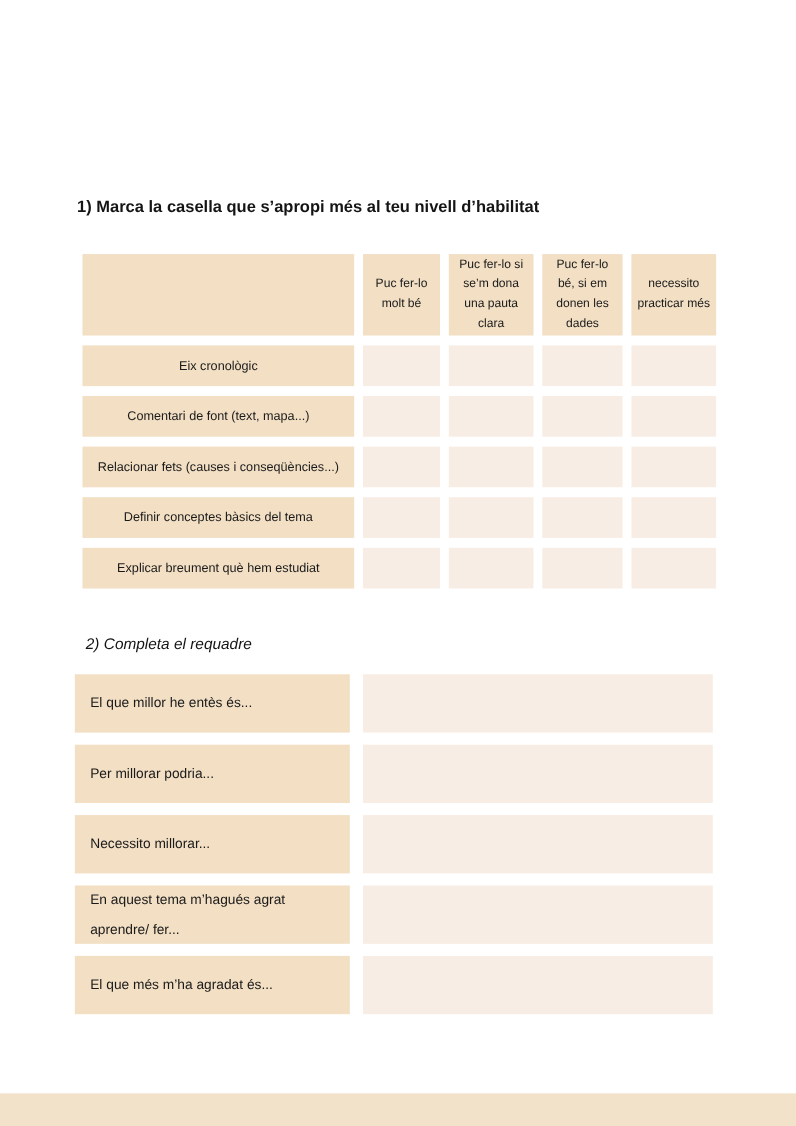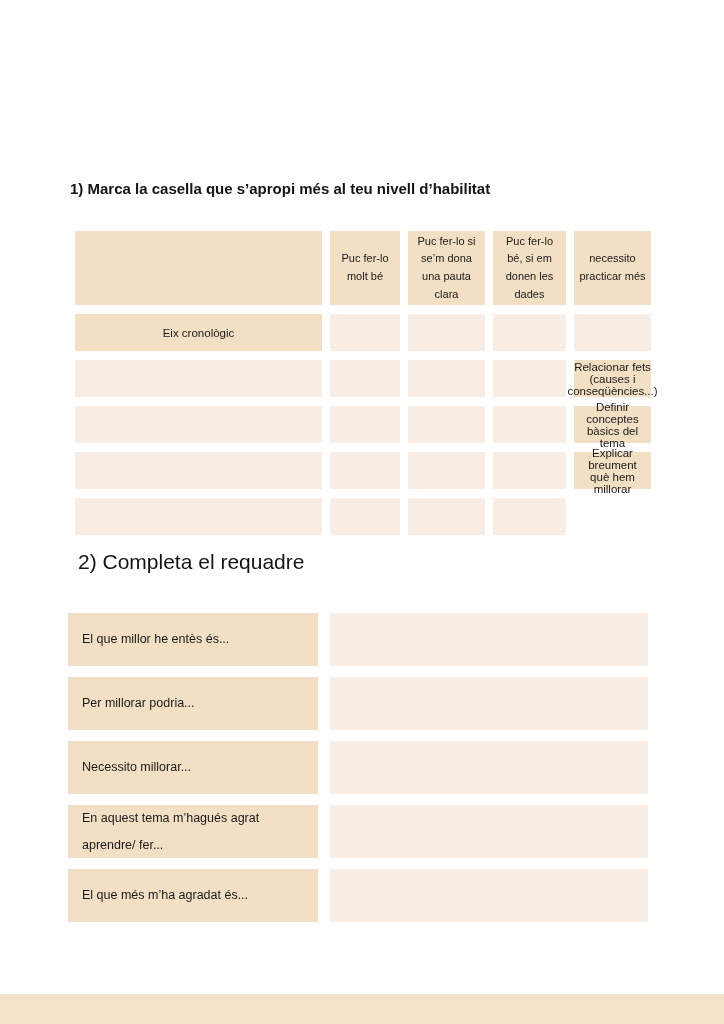--- a/index.html
+++ b/index.html
@@ -26,21 +26,21 @@
                   grid-template-columns:247px 70px 77px 73px 77px;
                   grid-template-rows:74px repeat(5,37px);
                   column-gap:8px; row-gap:9px; }
   .tan { background:#f2dfc4; }
   .light { background:#f8ede4; }
   .head { display:flex; align-items:center; justify-content:center; text-align:center;
           font-size:11px; line-height:1.6; color:#1a1a1a; padding:0 5px; }
   .rowlabel { display:flex; align-items:center; justify-content:center; text-align:center;
               font-size:11.5px; color:#1a1a1a; padding:0 6px; }
 
-  .s2-heading { position:absolute; left:78px; top:550px; font-size:21px; font-weight:400; color:#141414; }
+  .s2-heading { position:absolute; left:78px; top:577px; font-size:14px; font-weight:400; color:#141414;font-style:italic; }
 
   .s2-rows { position:absolute; left:68px; top:613px; }
   .c-row { display:flex; margin-bottom:11px; }
   .c-label { width:250px; height:53px; background:#f2dfc4; font-size:12.5px; line-height:2.1;
              color:#1a1a1a; display:flex; align-items:center; padding:0 20px 0 14px; }
   .c-answer { width:318px; height:53px; background:#f8ede4; margin-left:12px; }
 </style>
 </head>
 <body>
 
@@ -55,38 +55,39 @@
     <div class="tan head">Puc fer-lo si se’m dona una pauta clara</div>
     <div class="tan head">Puc fer-lo bé, si em donen les dades</div>
     <div class="tan head">necessito practicar més</div>
 
     <div class="tan rowlabel">Eix cronològic</div>
     <div class="light"></div>
     <div class="light"></div>
     <div class="light"></div>
     <div class="light"></div>
 
+    <div class="tan rowlabel">Comentari de font (text, mapa...)</div>
     <div class="light"></div>
     <div class="light"></div>
     <div class="light"></div>
     <div class="light"></div>
 
     <div class="tan rowlabel">Relacionar fets (causes i conseqüències...)</div>
     <div class="light"></div>
     <div class="light"></div>
     <div class="light"></div>
     <div class="light"></div>
 
     <div class="tan rowlabel">Definir conceptes bàsics del tema</div>
     <div class="light"></div>
     <div class="light"></div>
     <div class="light"></div>
     <div class="light"></div>
 
-    <div class="tan rowlabel">Explicar breument què hem millorar</div>
+    <div class="tan rowlabel">Explicar breument què hem estudiat</div>
     <div class="light"></div>
     <div class="light"></div>
     <div class="light"></div>
     <div class="light"></div>
   </div>
 
   <div class="s2-heading">2) Completa el requadre</div>
 
   <div class="s2-rows">
     <div class="c-row">

